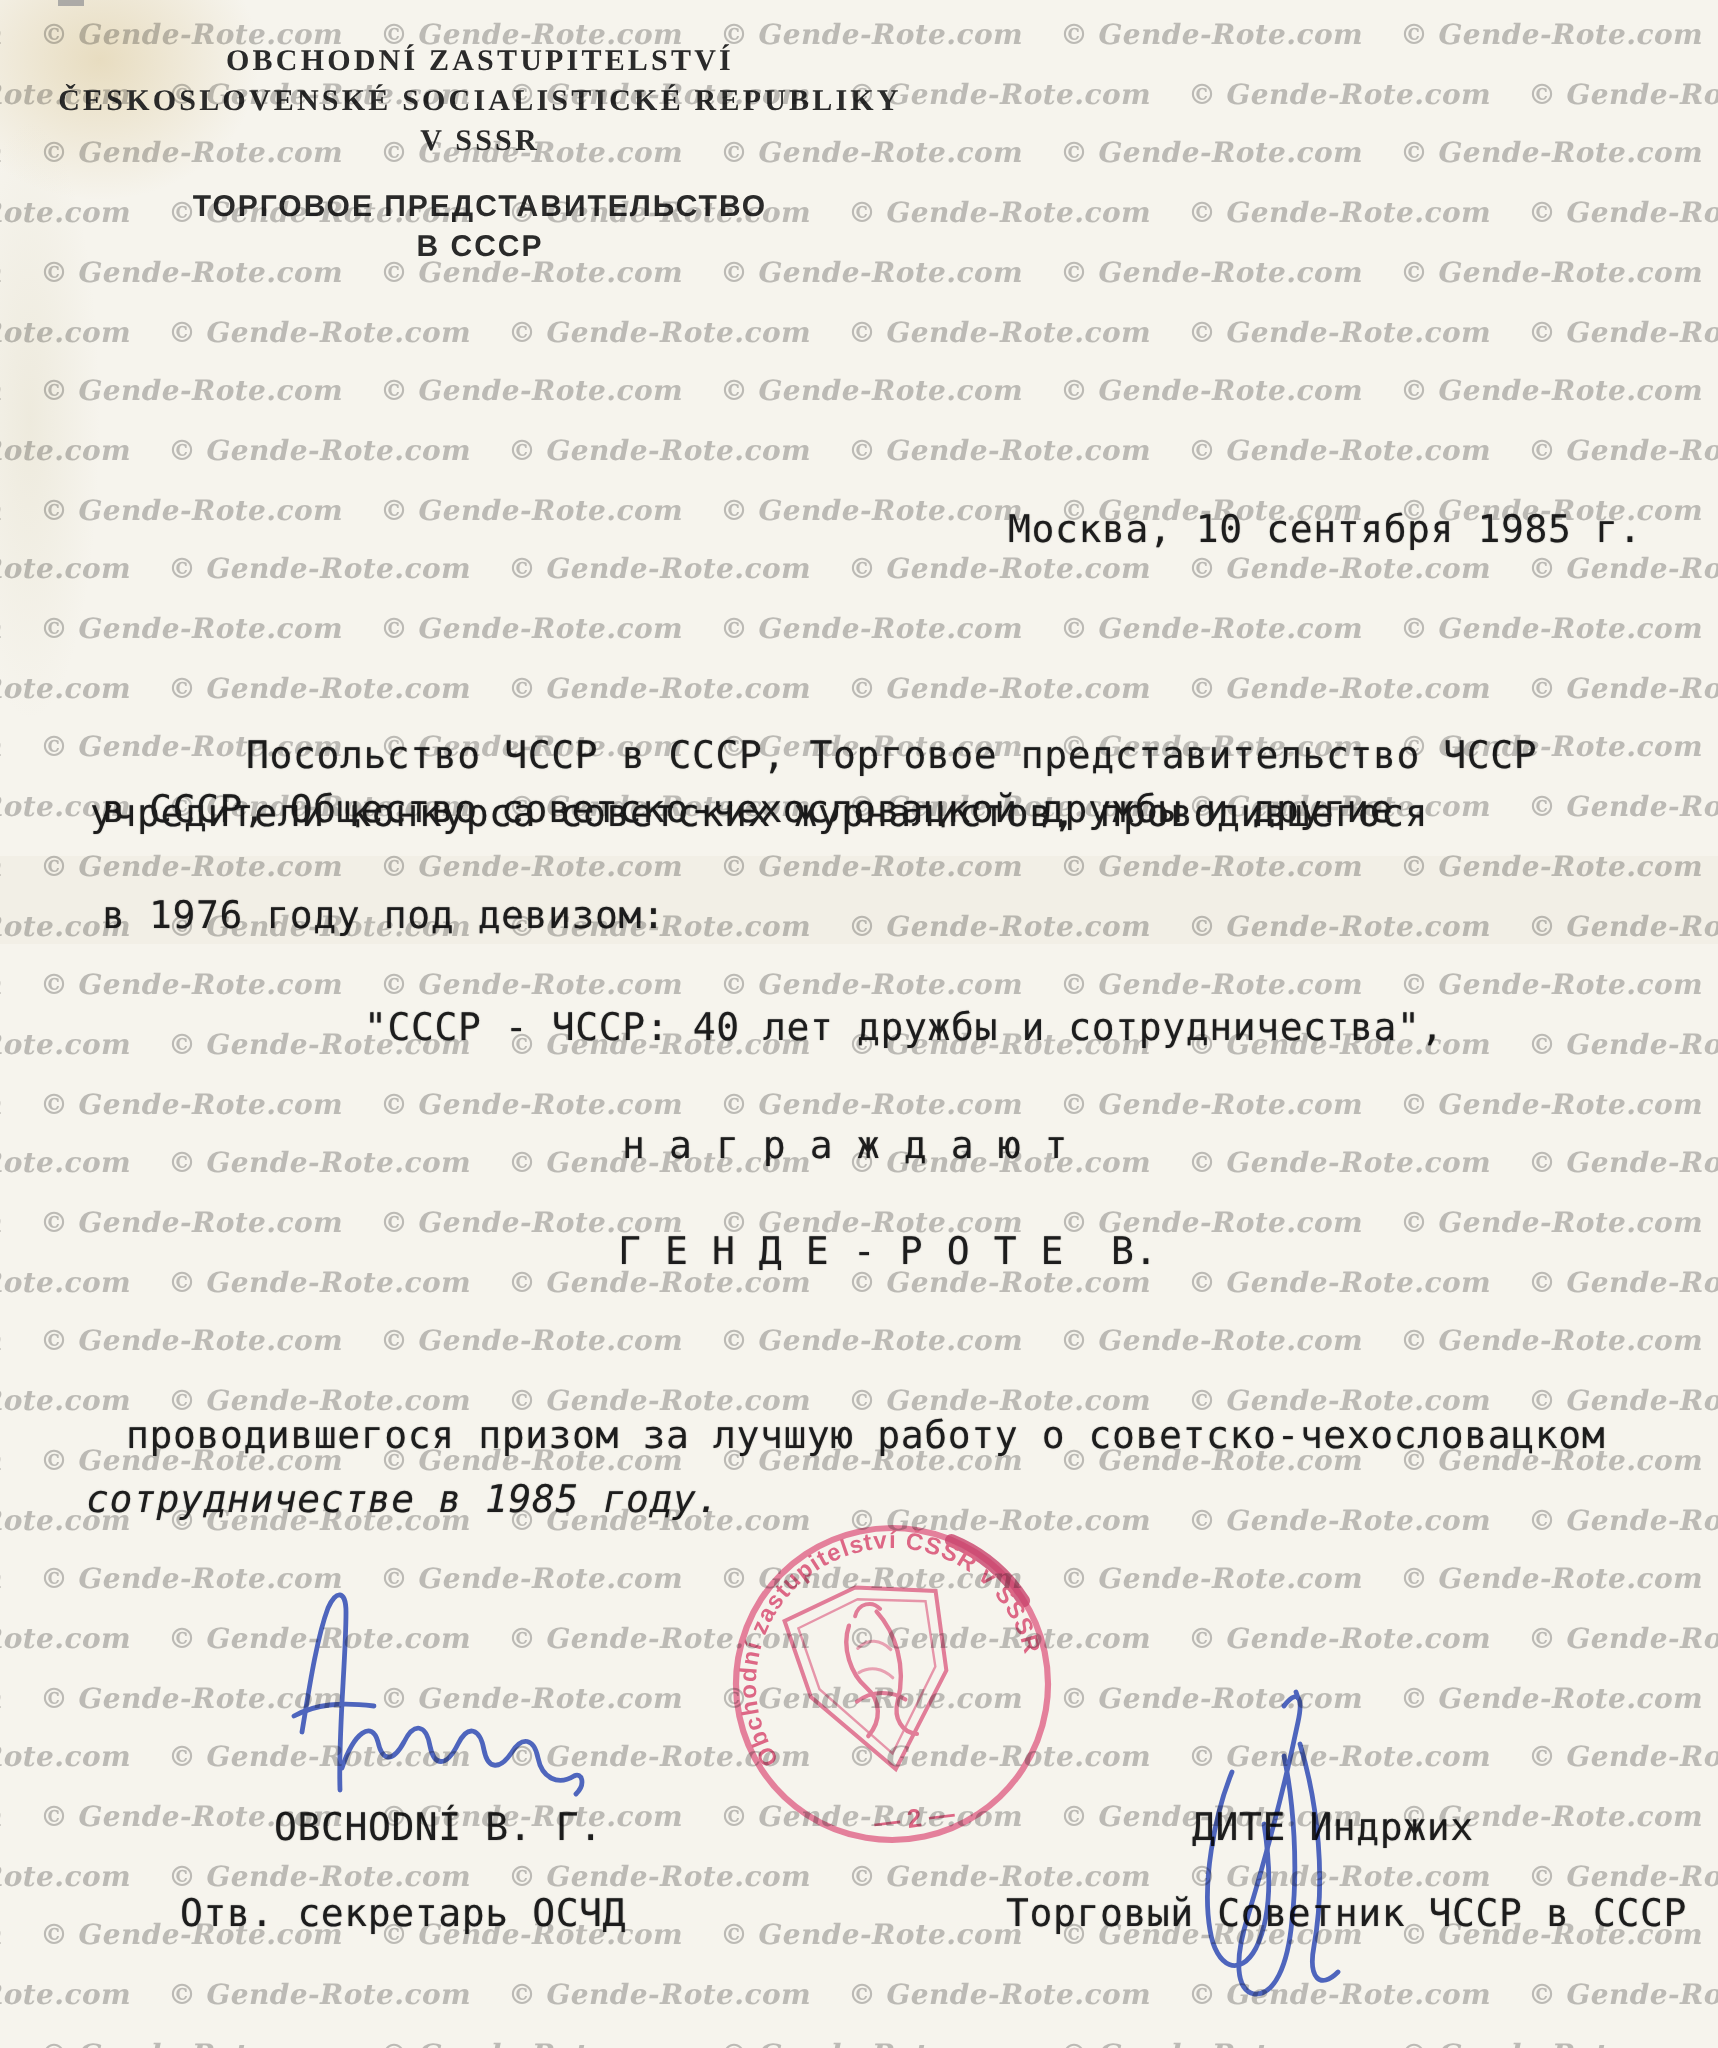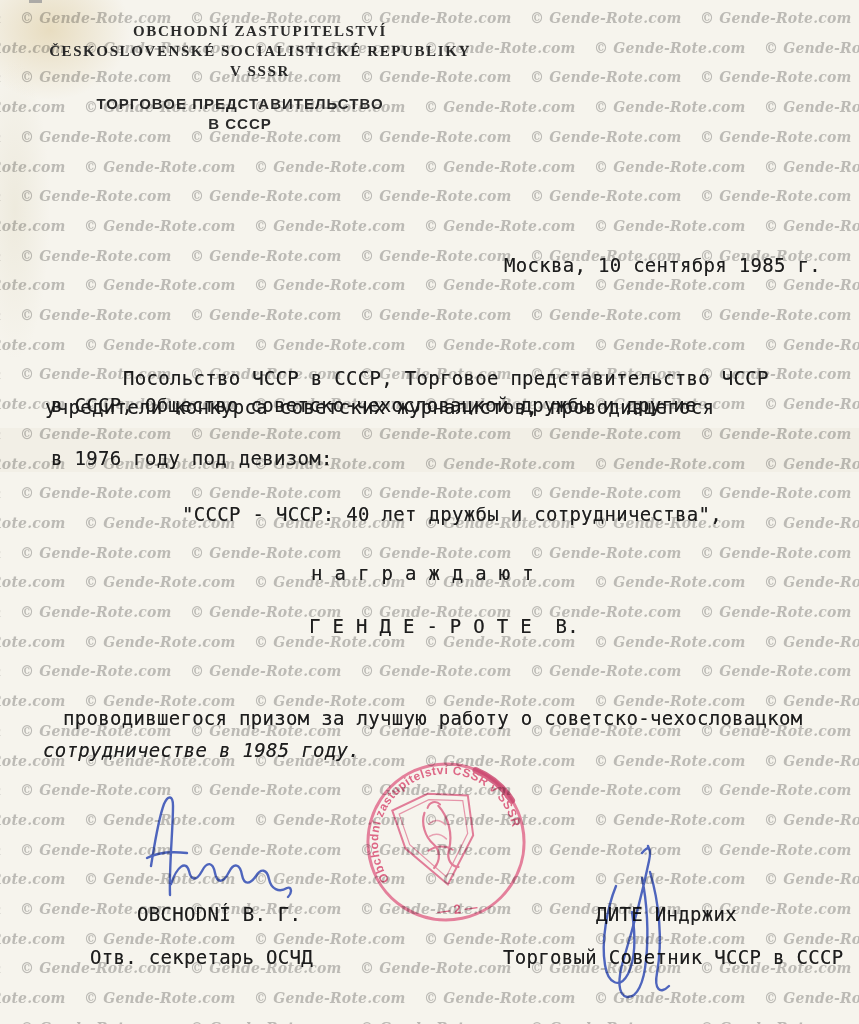--- a/index.html
+++ b/index.html
@@ -14,21 +14,21 @@
     background:radial-gradient(closest-side,rgba(200,190,150,.18),rgba(200,190,150,0));}
   .band{position:absolute;left:0;top:428px;width:859px;height:44px;background:rgba(228,222,204,.22);}
   .edge-mark{position:absolute;left:29px;top:0;width:13px;height:3px;background:#9b9b9b;opacity:.8;}
 
   .wm-layer{position:absolute;inset:0;z-index:5;pointer-events:none;mix-blend-mode:multiply;}
   .wm{position:absolute;font-family:"DejaVu Serif",serif;font-style:italic;font-weight:bold;
       font-size:14px;color:rgba(112,112,112,.42);white-space:nowrap;letter-spacing:.2px;}
 
   .lh{position:absolute;left:0;width:480px;text-align:center;color:#2a2a2a;z-index:2;}
   .lh-cz{top:21px;font-family:"Liberation Serif","DejaVu Serif",serif;font-weight:bold;
-         font-size:15px;letter-spacing:1.6px;line-height:20px;margin-left:20px;}
+         font-size:15px;letter-spacing:1.6px;line-height:20px;}
   .lh-ru{top:94px;font-family:"Liberation Sans","DejaVu Sans",sans-serif;font-weight:bold;
          font-size:15px;letter-spacing:1px;line-height:20px;}
 
   .t{position:absolute;font-family:"DejaVu Sans Mono",monospace;font-size:19px;line-height:22px;
      color:#1d1d1d;white-space:pre;letter-spacing:.3px;z-index:2;
      text-shadow:0 0 .6px rgba(25,25,25,.55);}
 
   .stamp-svg{position:absolute;left:343px;top:747px;z-index:3;opacity:.85;filter:blur(.3px);}
   .sig-svg{position:absolute;left:0;top:0;z-index:4;pointer-events:none;mix-blend-mode:multiply;}
 </style>

